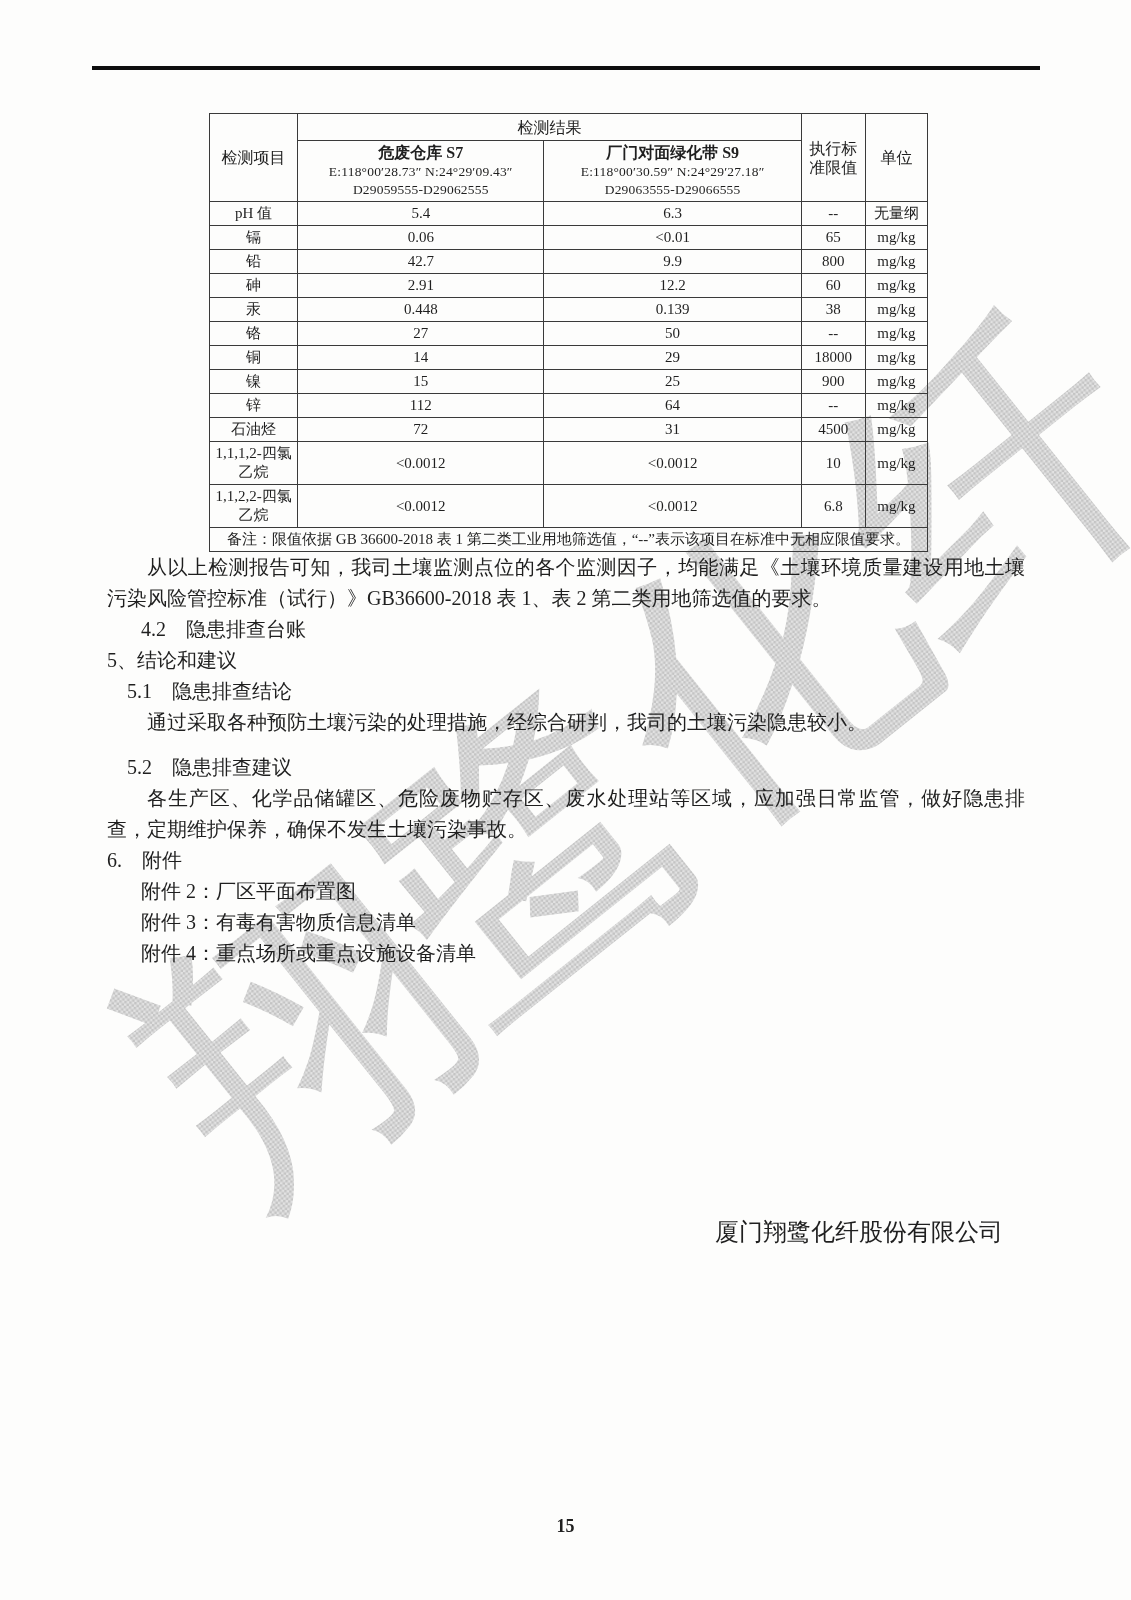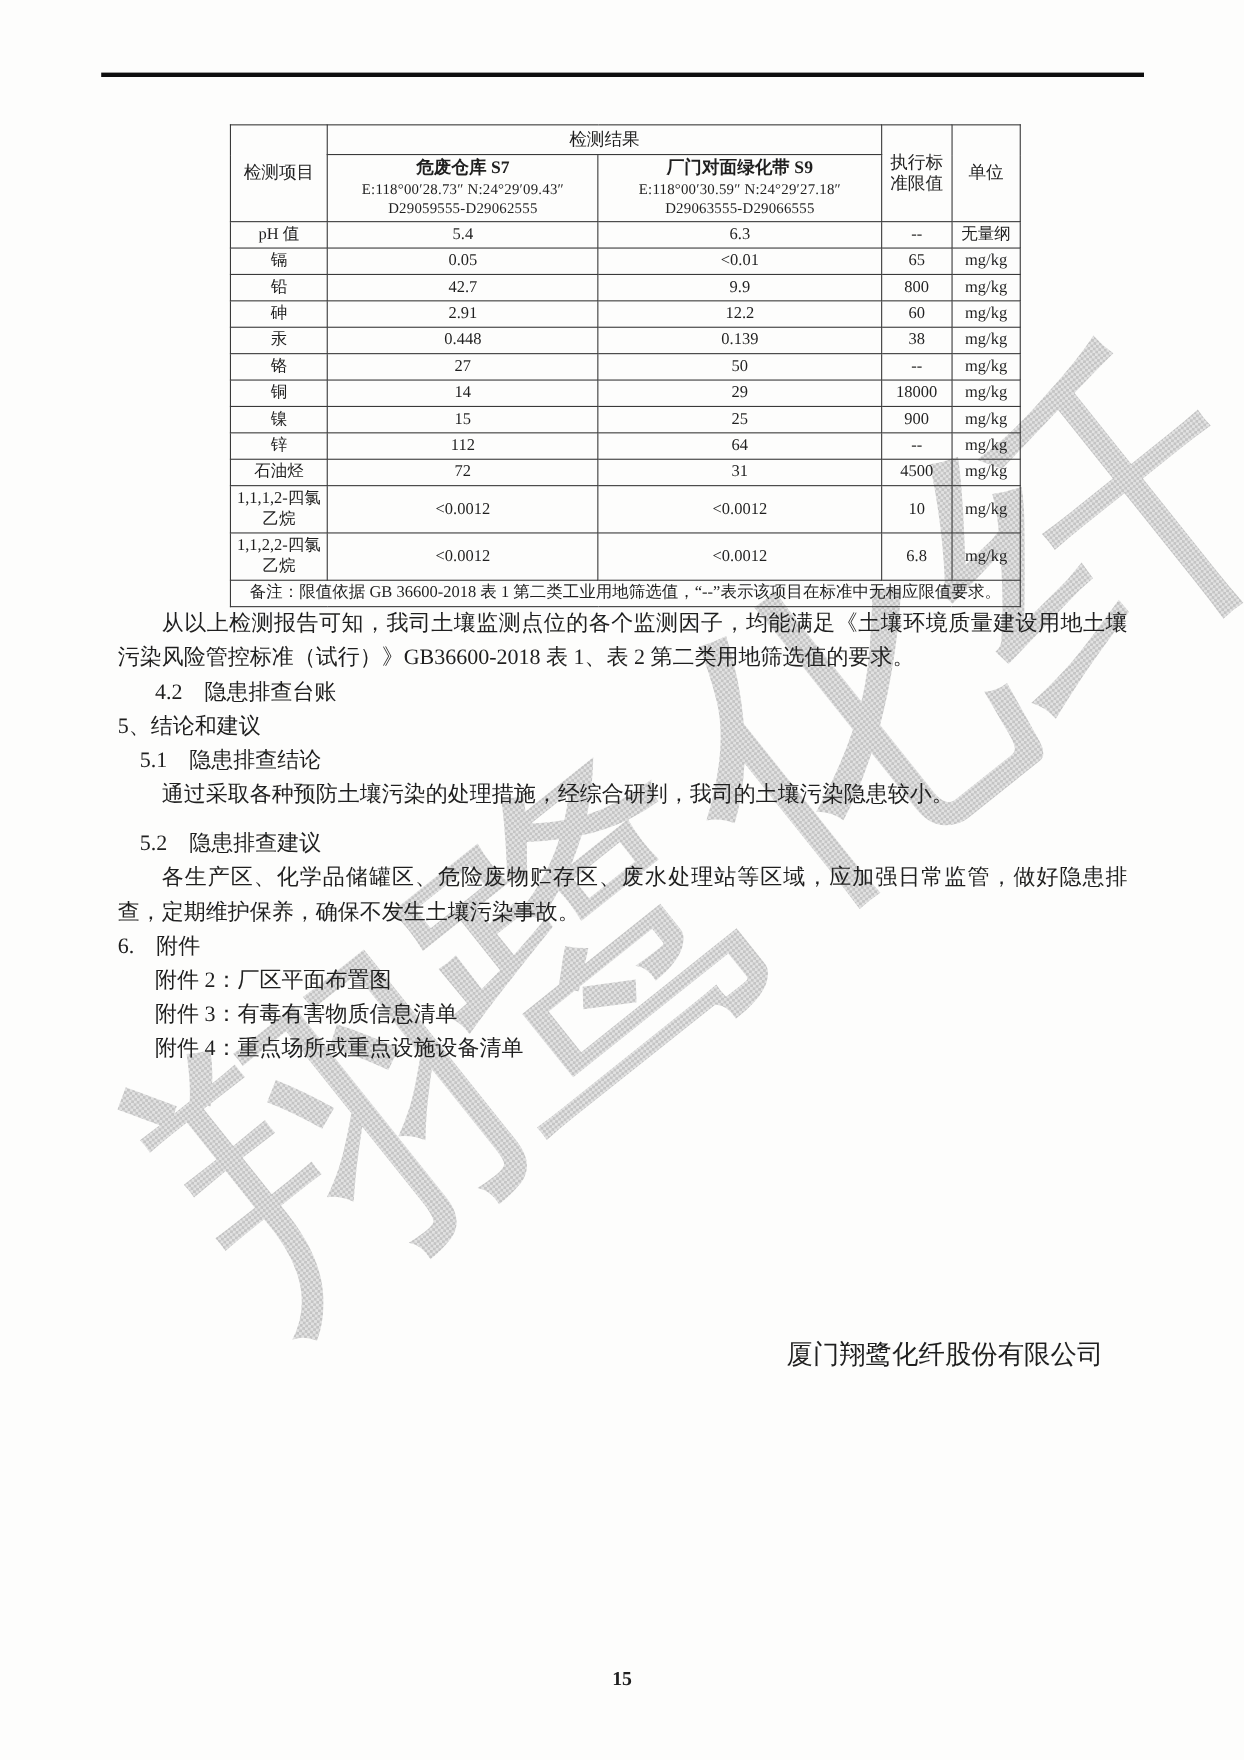--- a/index.html
+++ b/index.html
@@ -107,21 +107,21 @@
         <tbody>
           <tr>
             <td class="item-cell">pH 值</td>
             <td>5.4</td>
             <td>6.3</td>
             <td>--</td>
             <td>无量纲</td>
           </tr>
           <tr>
             <td class="item-cell">镉</td>
-            <td>0.05</td>
+            <td>0.06</td>
             <td>&lt;0.01</td>
             <td>65</td>
             <td>mg/kg</td>
           </tr>
           <tr>
             <td class="item-cell">铅</td>
             <td>42.7</td>
             <td>9.9</td>
             <td>800</td>
             <td>mg/kg</td>

